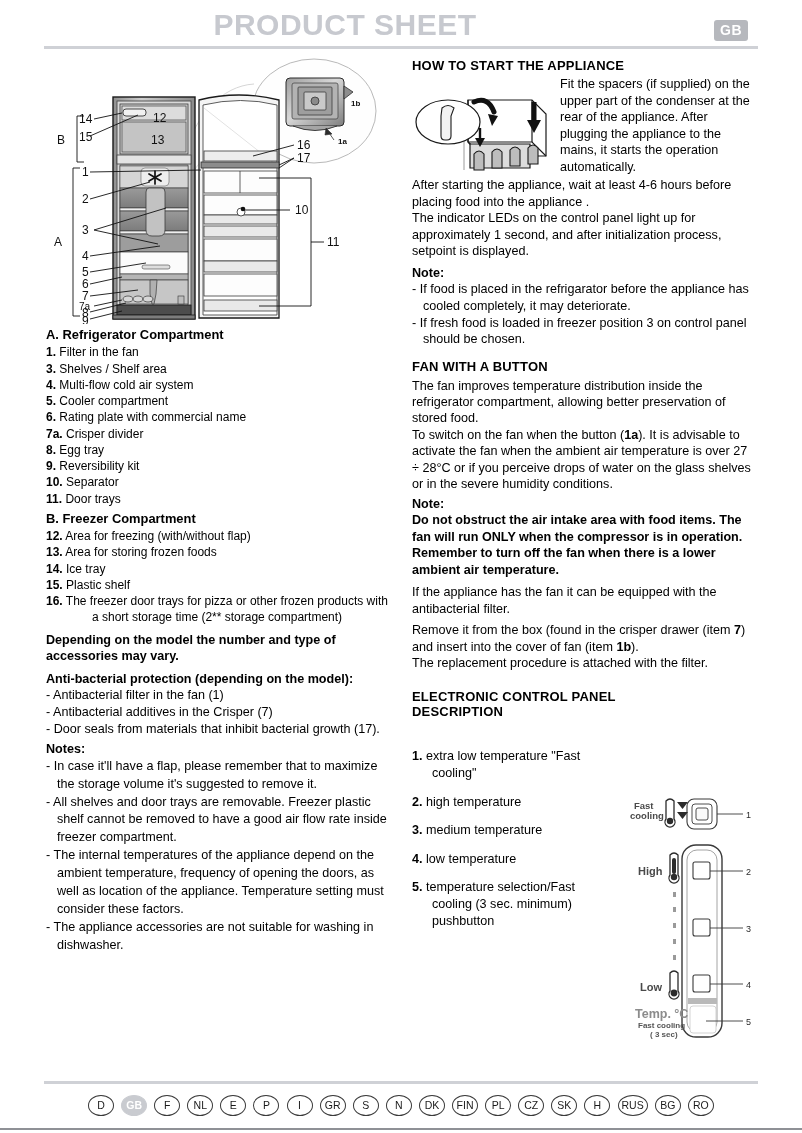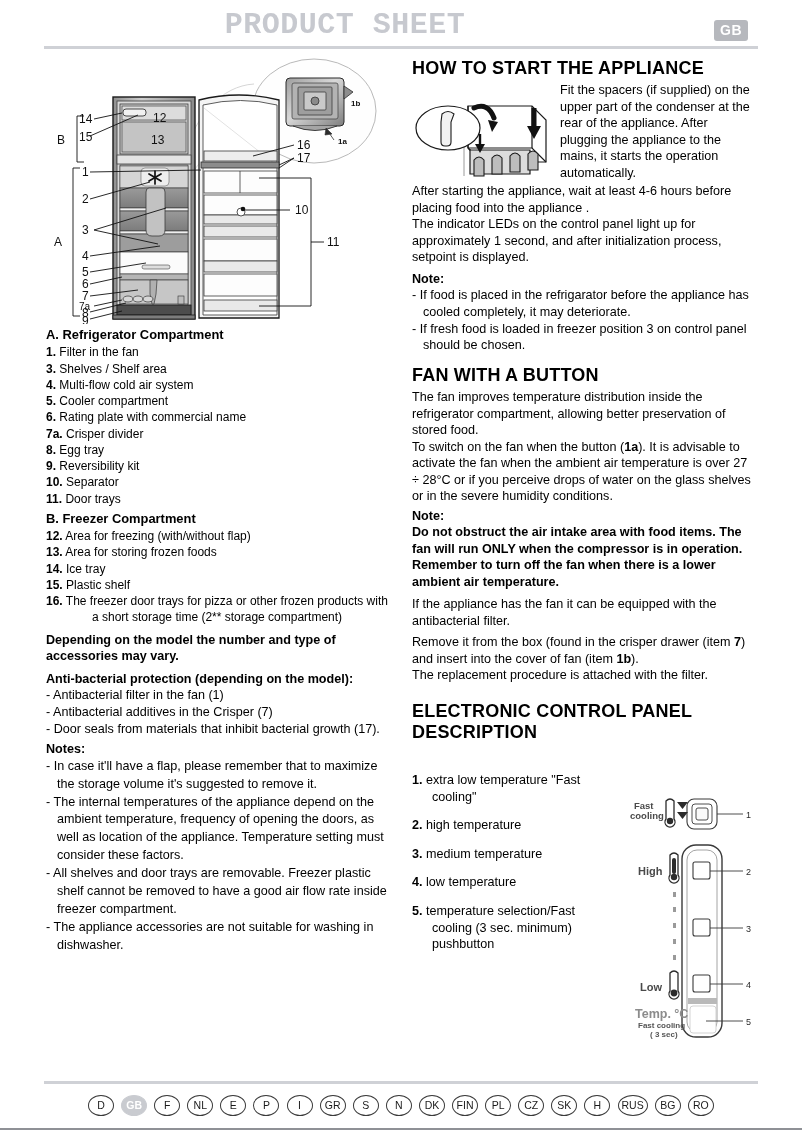--- a/index.html
+++ b/index.html
@@ -25,21 +25,21 @@
   }
   .header-title {
     position: absolute;
     left: 0; top: 8px;
     width: 690px;
     text-align: center;
     font-size: 30px;
     font-weight: bold;
     letter-spacing: 0.5px;
     color: #c7c9cf;
-    font-family: Liberation Mono, monospace;
+    font-family: Liberation Sans, sans-serif;
   }
   .header-badge {
     position: absolute;
     left: 714px; top: 20px;
     width: 34px; height: 21px;
     background: #b6b8bd;
     border-radius: 3px;
     color: #ffffff;
     font-size: 14px;
     font-weight: bold;
@@ -61,21 +61,21 @@
     width: 350px;
   }
   .col-right {
     position: absolute;
     left: 412px; top: 58px;
     width: 344px;
   }
 
   
   .h2 {
-    font-size: 18px;
+    font-size: 13px;
     font-weight: bold;
     line-height: 1.18;
     margin: 0 0 3px 0;
     letter-spacing: 0.2px;
   }
   .body-txt {
     font-size: 12.6px;
     line-height: 1.31;
     margin: 0;
   }
@@ -419,22 +419,22 @@
   <ul class="dash-list">
     <li>- Antibacterial filter in the fan (1)</li>
     <li>- Antibacterial  additives in the Crisper (7)</li>
     <li>- Door seals from materials that inhibit bacterial growth (17).</li>
   </ul>
 
   <div style="height:4px;"></div>
   <div class="bold-txt">Notes:</div>
   <ul class="dash-list">
     <li class="roomy">- In case it'll have a flap, please remember that to maximize the storage volume it's suggested to remove it.</li>
+    <li class="roomy">- All shelves and door trays are removable. Freezer plastic shelf cannot be removed to have a good air flow rate inside freezer compartment.</li>
     <li class="roomy">- The internal temperatures of the appliance depend on the ambient temperature, frequency of opening the doors, as well as location of the appliance. Temperature setting must consider these factors.</li>
-    <li class="roomy">- All shelves and door trays are removable. Freezer plastic shelf cannot be removed to have a good air flow rate inside freezer compartment.</li>
     <li class="roomy">- The appliance accessories are not suitable for washing in dishwasher.</li>
   </ul>
 </div>
 
 <div class="col-right">
 
   <div class="h2">HOW TO START THE APPLIANCE</div>
 
   <div class="float-fig">
     <svg viewBox="0 0 140 98" width="140" height="98" xmlns="http://www.w3.org/2000/svg">

